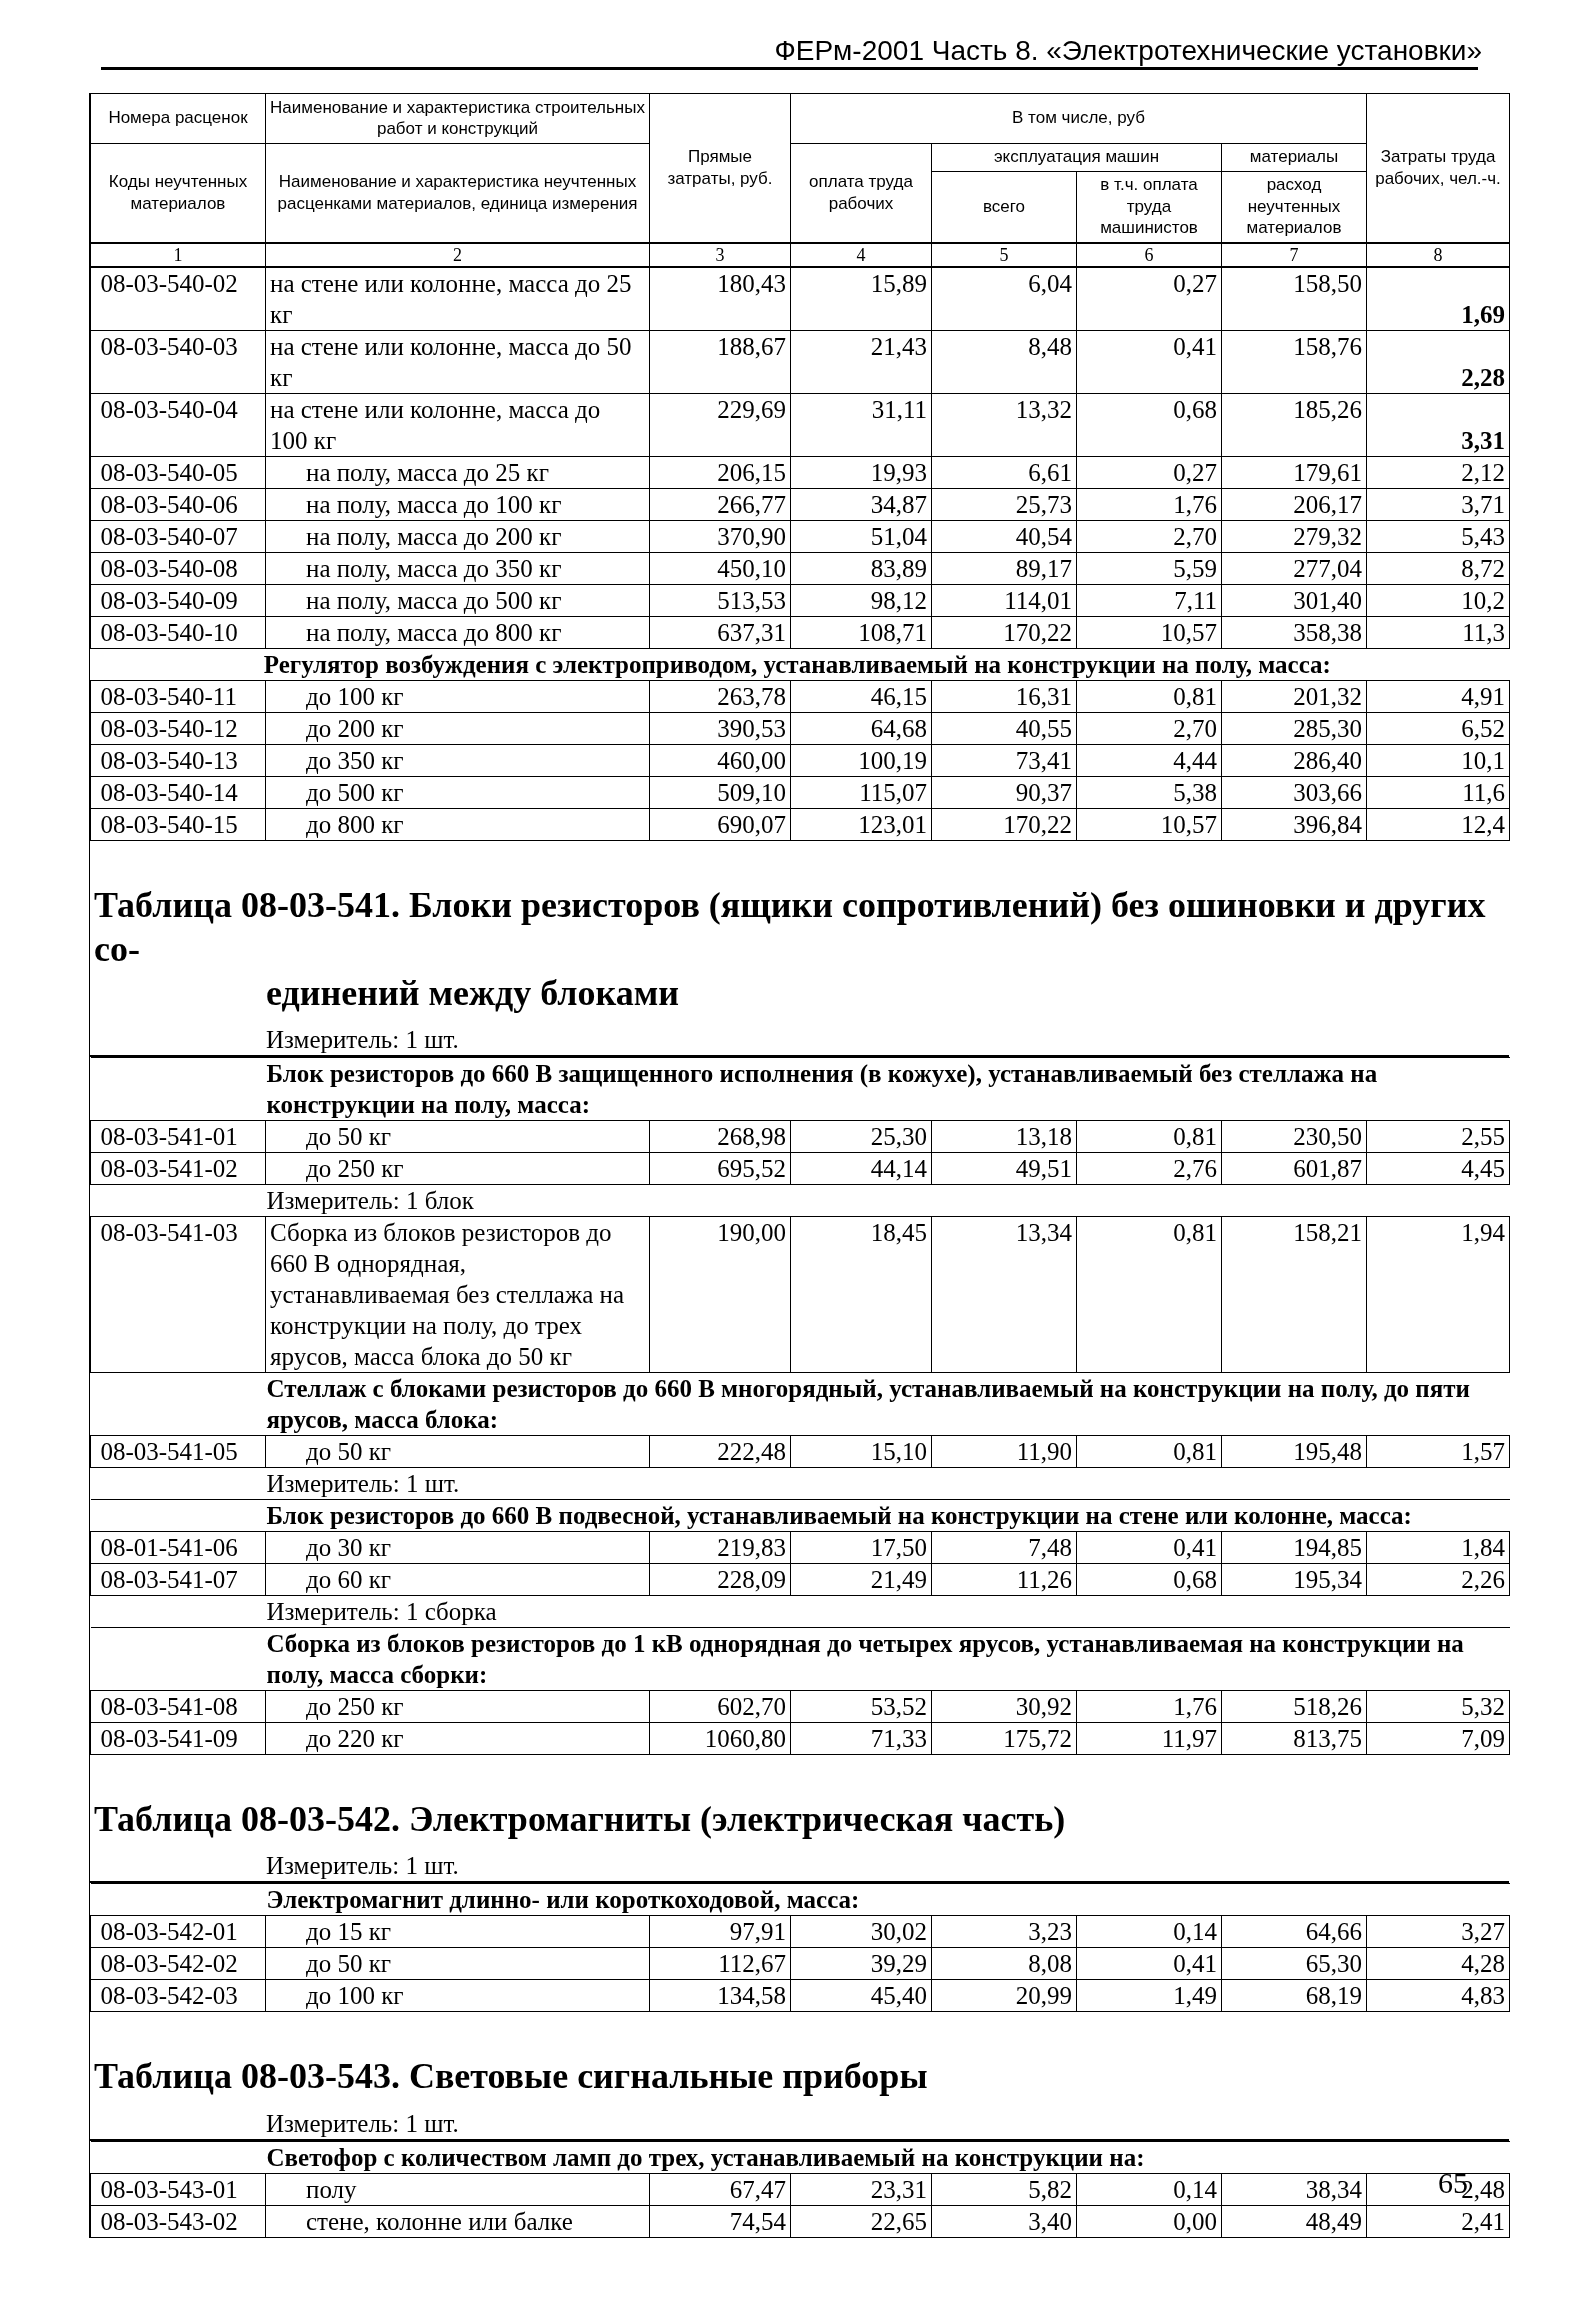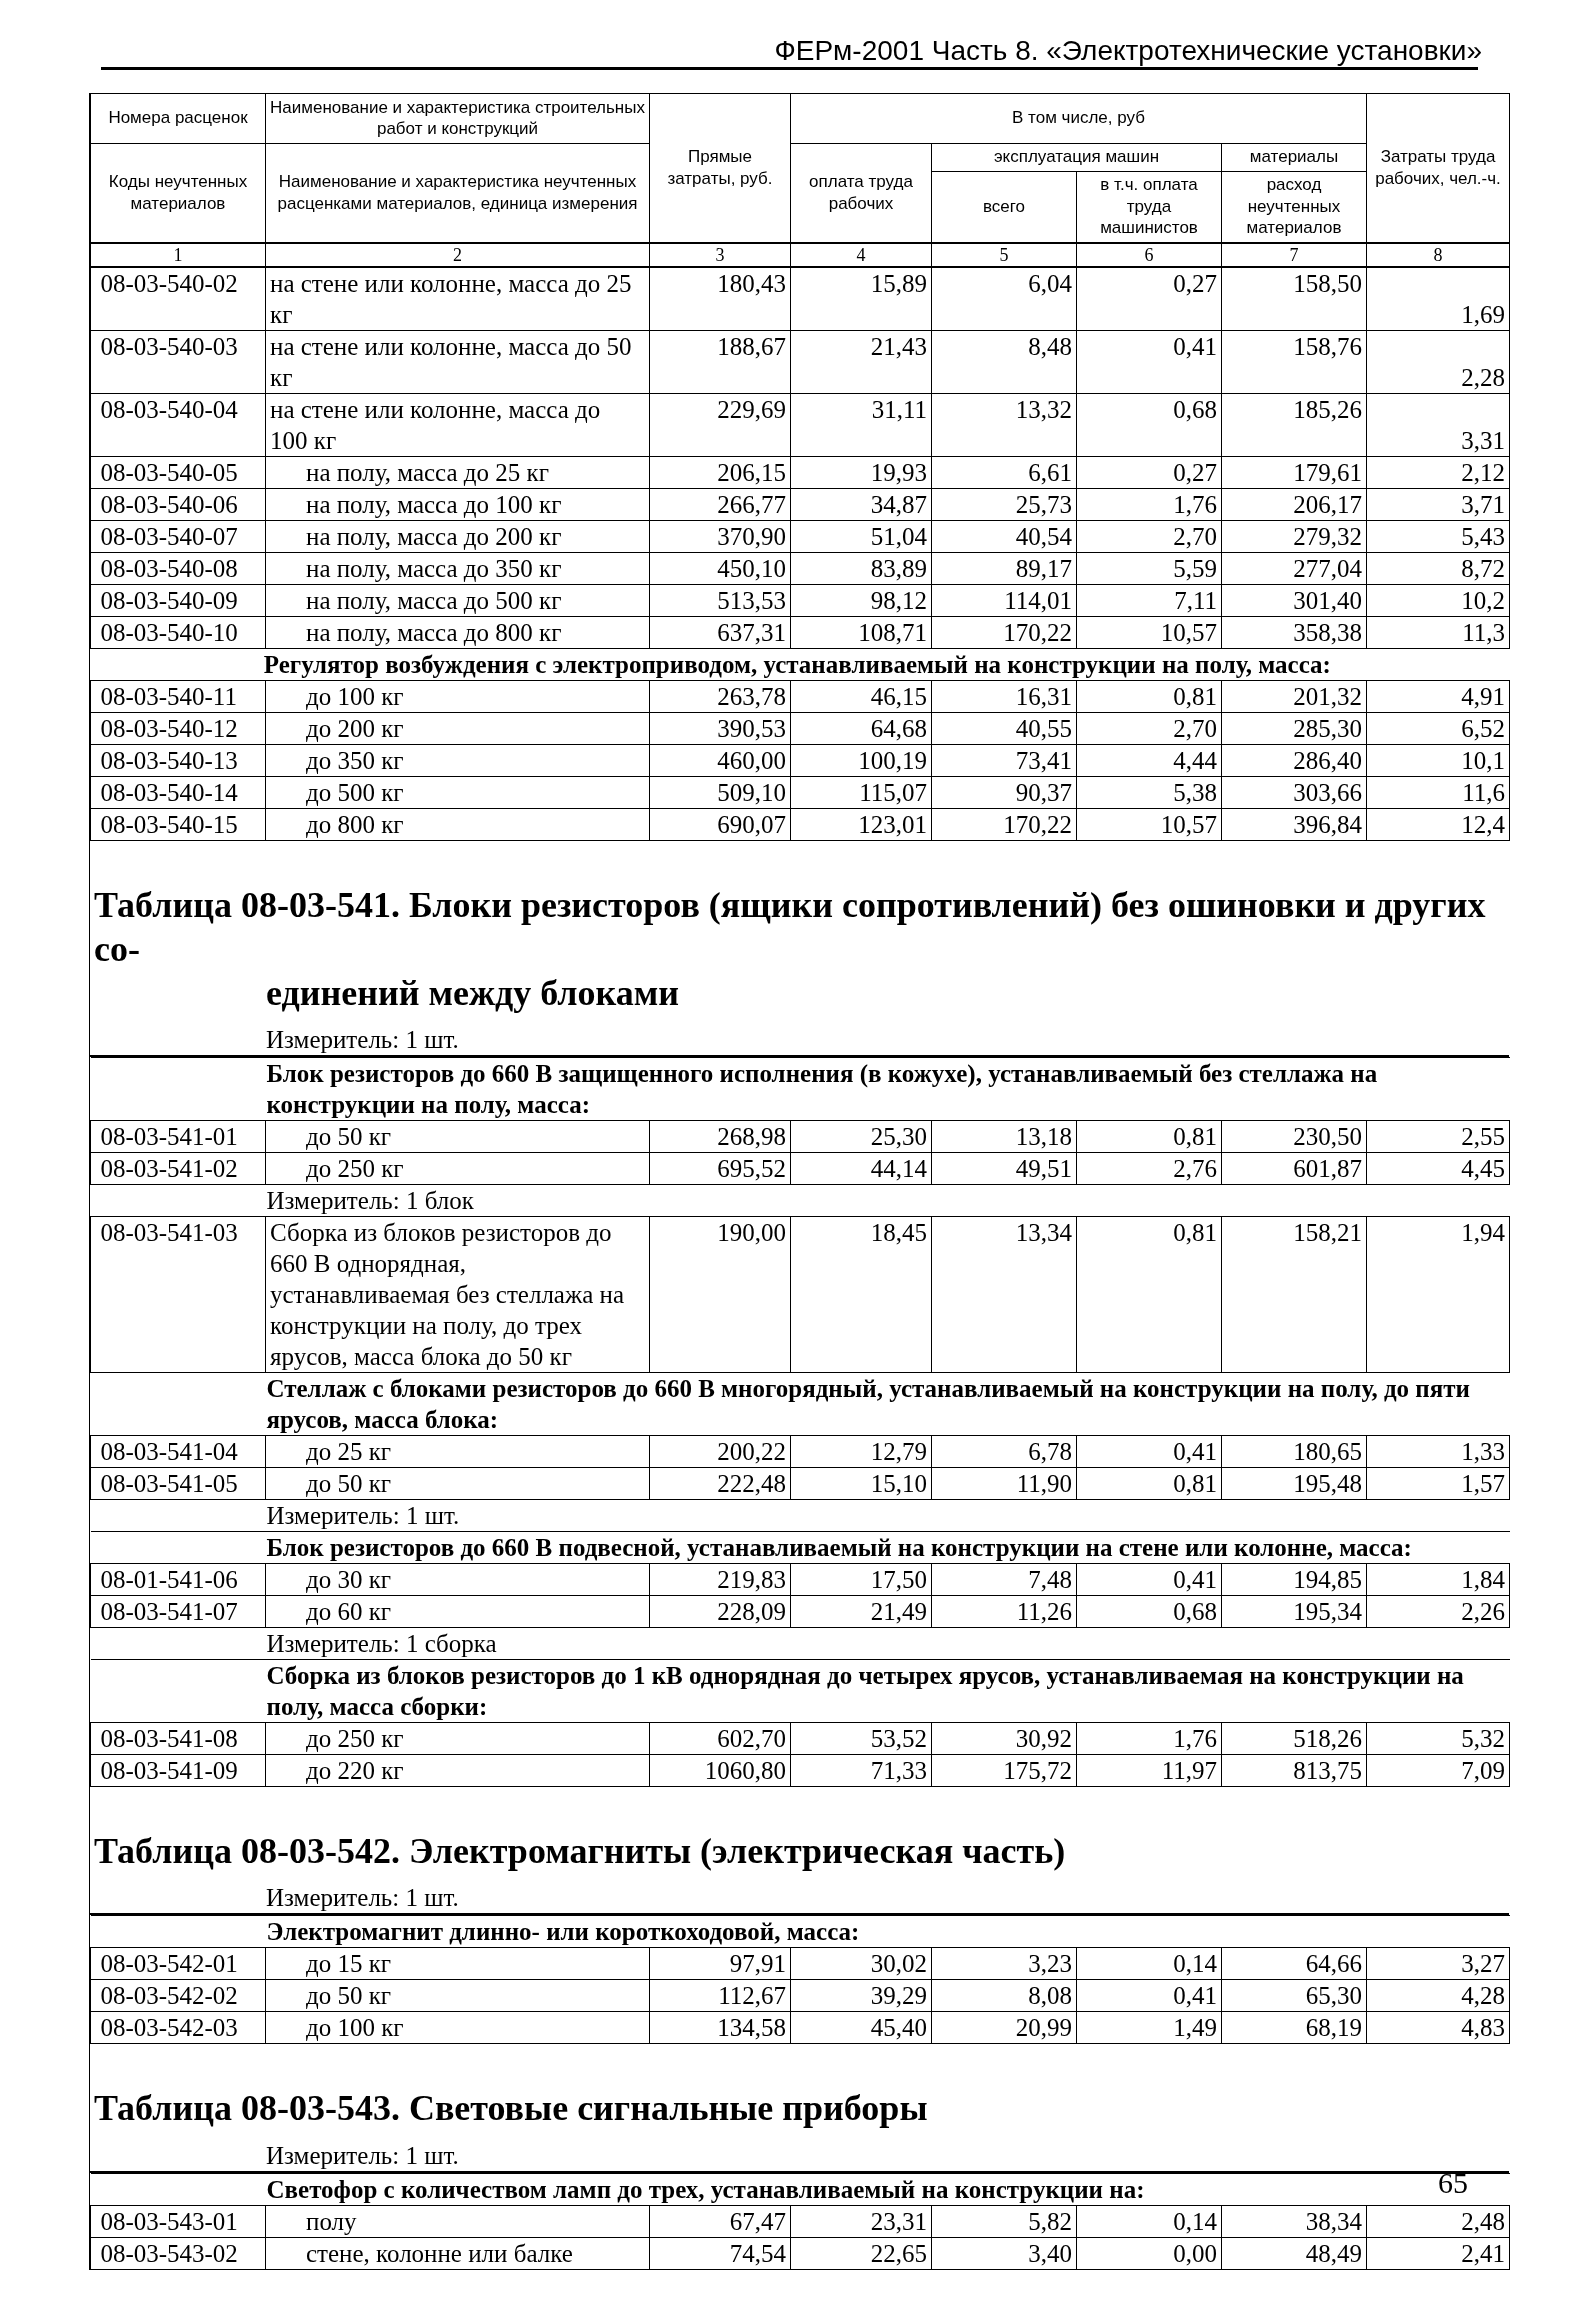--- a/index.html
+++ b/index.html
@@ -14,21 +14,21 @@
   col.c5 { width:145px; } col.c6 { width:145px; } col.c7 { width:145px; } col.c8 { width:143px; }
   td, th { border:1.3px solid #000; padding:0 5.4px; font-size:25px; line-height:31px; vertical-align:top; }
   thead th { font-family:"Liberation Sans", sans-serif; font-weight:normal; font-size:17px; line-height:21.6px;
              text-align:center; vertical-align:middle; padding:2.7px 2.7px; }
   thead tr.nums th { font-family:"Liberation Serif", serif; font-size:18px; line-height:20px; padding:1.3px; border-top:2.7px solid #000; border-bottom:2.7px solid #000; }
   td.code { text-align:left; white-space:nowrap; padding-left:9.4px; }
   td.name { padding-left:40px; }
   td.name.wrap { padding-left:4px; }
   td.num { text-align:right; padding-right:4px; }
   tr.r-tall td { height:59px; }
-  tr.r-tall td.num.low { vertical-align:bottom; }
+  tr.r-tall td.num.low { vertical-align:bottom;font-weight:bold; }
   tr.grp td { border-left:none; border-right:none; padding-left:176px; font-weight:bold; font-size:25px; line-height:31px; }
   tr.grp td.center { text-align:center; padding-left:0; }
   tr.meas td { border-left:none; border-right:none; padding-left:176px; font-size:25px; line-height:31px;margin-top:26px; }
   .tabletitle { font-weight:bold; font-size:36px; line-height:44px; padding:6.7px 0 0 4px; }
   .tabletitle .indent { display:block; padding-left:172px; }
   .measure-line { padding-left:176px; font-size:25px; line-height:31px; border-bottom:2px solid #000; margin-top:9.4px; }
   .blank { height:35px; }
   .pagenum { position:absolute; left:1438px; top:2166px; font-size:30px; }
 </style>
 </head>
@@ -292,30 +292,20 @@
         <td class="num">1,94</td>
       </tr>
     </tbody>
     <tbody>
         <tr class="grp">
           <td colspan="8">Стеллаж с блоками резисторов до 660 В многорядный, устанавливаемый на конструкции на полу, до пяти ярусов, масса блока:</td>
         </tr>
       </tbody>
     <tbody>
         <tr>
-          <td class="code">08-03-541-04</td>
-          <td class="name">до 25 кг</td>
-          <td class="num">200,22</td>
-          <td class="num">12,79</td>
-          <td class="num">6,78</td>
-          <td class="num">0,41</td>
-          <td class="num">180,65</td>
-          <td class="num">1,33</td>
-        </tr>
-        <tr>
           <td class="code">08-03-541-05</td>
           <td class="name">до 50 кг</td>
           <td class="num">222,48</td>
           <td class="num">15,10</td>
           <td class="num">11,90</td>
           <td class="num">0,81</td>
           <td class="num">195,48</td>
           <td class="num">1,57</td>
         </tr>
       </tbody>

